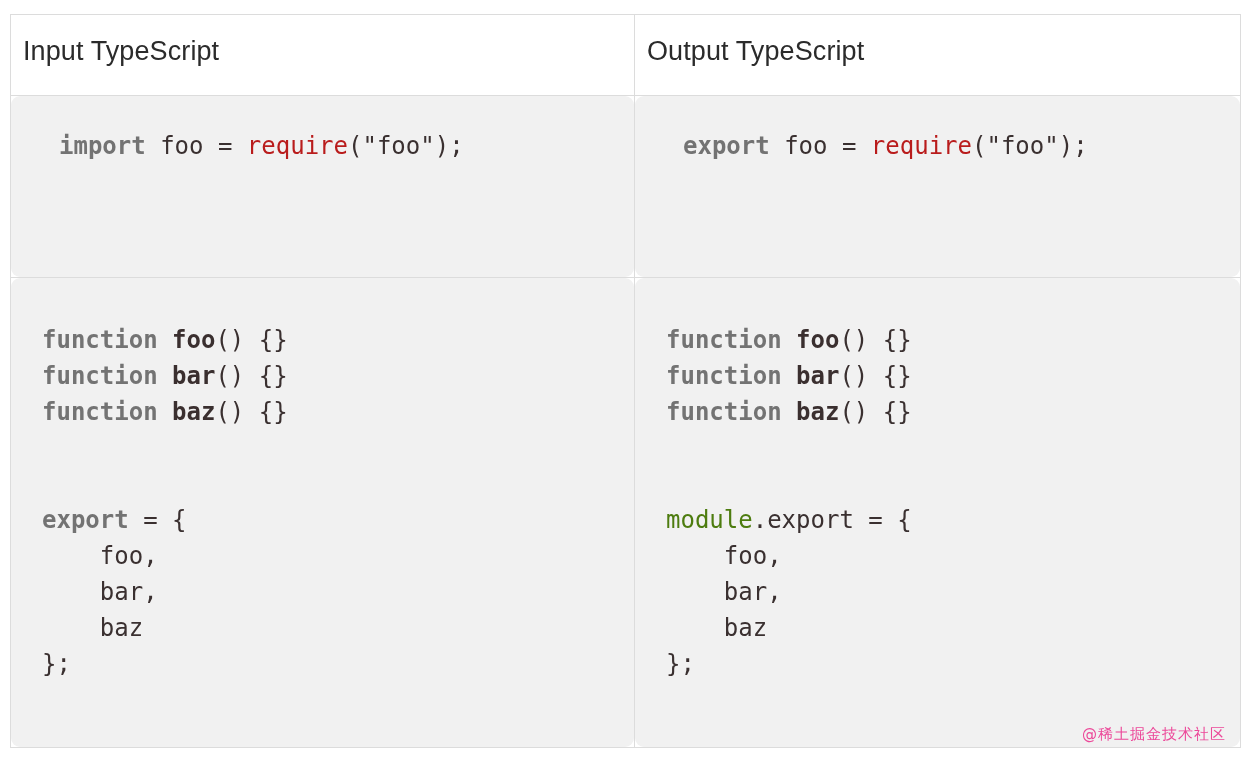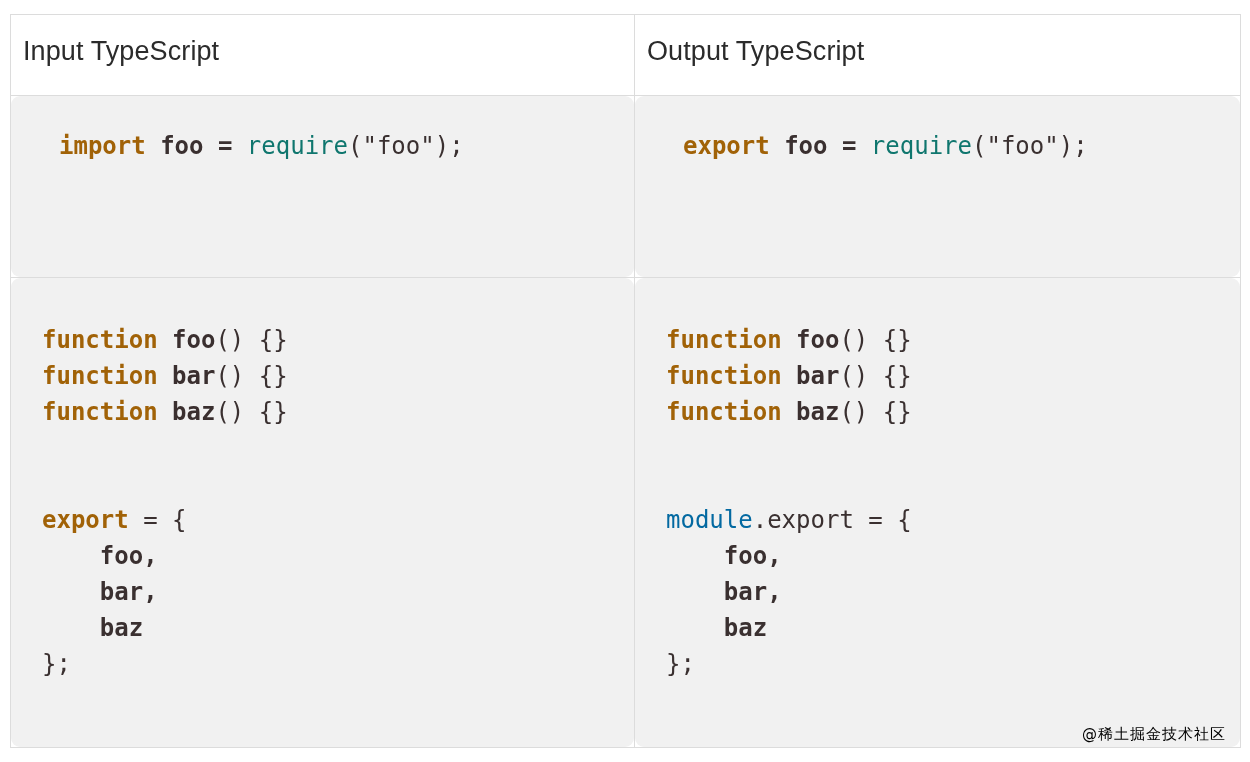--- a/index.html
+++ b/index.html
@@ -89,38 +89,38 @@
     margin: 0;
     font-family: "DejaVu Sans Mono", "Liberation Mono", monospace;
     font-size: 24px;
     line-height: 36px;
     color: #3a3030;
     white-space: pre;
     tab-size: 4;
   }
 
   
-  .tok-kw      { font-weight: bold; color: #a16207; }
+  .tok-kw      { font-weight: bold; color: #737373; }
   .tok-fname   { font-weight: bold; color: #3a2f2f; }
-  .tok-plain   { color: #3a3030; font-weight: bold; }
-  .tok-builtin { color: #0f766e; }
-  .tok-module  { color: #0369a1; }
+  .tok-plain   { color: #3a3030; }
+  .tok-builtin { color: #b91c1c; }
+  .tok-module  { color: #4d7c0f; }
   .tok-punc    { color: #3a3030; }
 
   .blank-line { display: block; height: 36px; }
 
   
   .watermark {
     position: absolute;
     right: 24px;
     bottom: 18px;
     font-family: "DejaVu Sans", sans-serif;
     font-size: 15px;
     line-height: 20px;
-    color: #000000;
+    color: #ec4899;
     letter-spacing: 1px;
     white-space: nowrap;
     user-select: none;
     margin-top: 18px;
   }
 </style>
 </head>
 <body>
 
 <div class="page">

